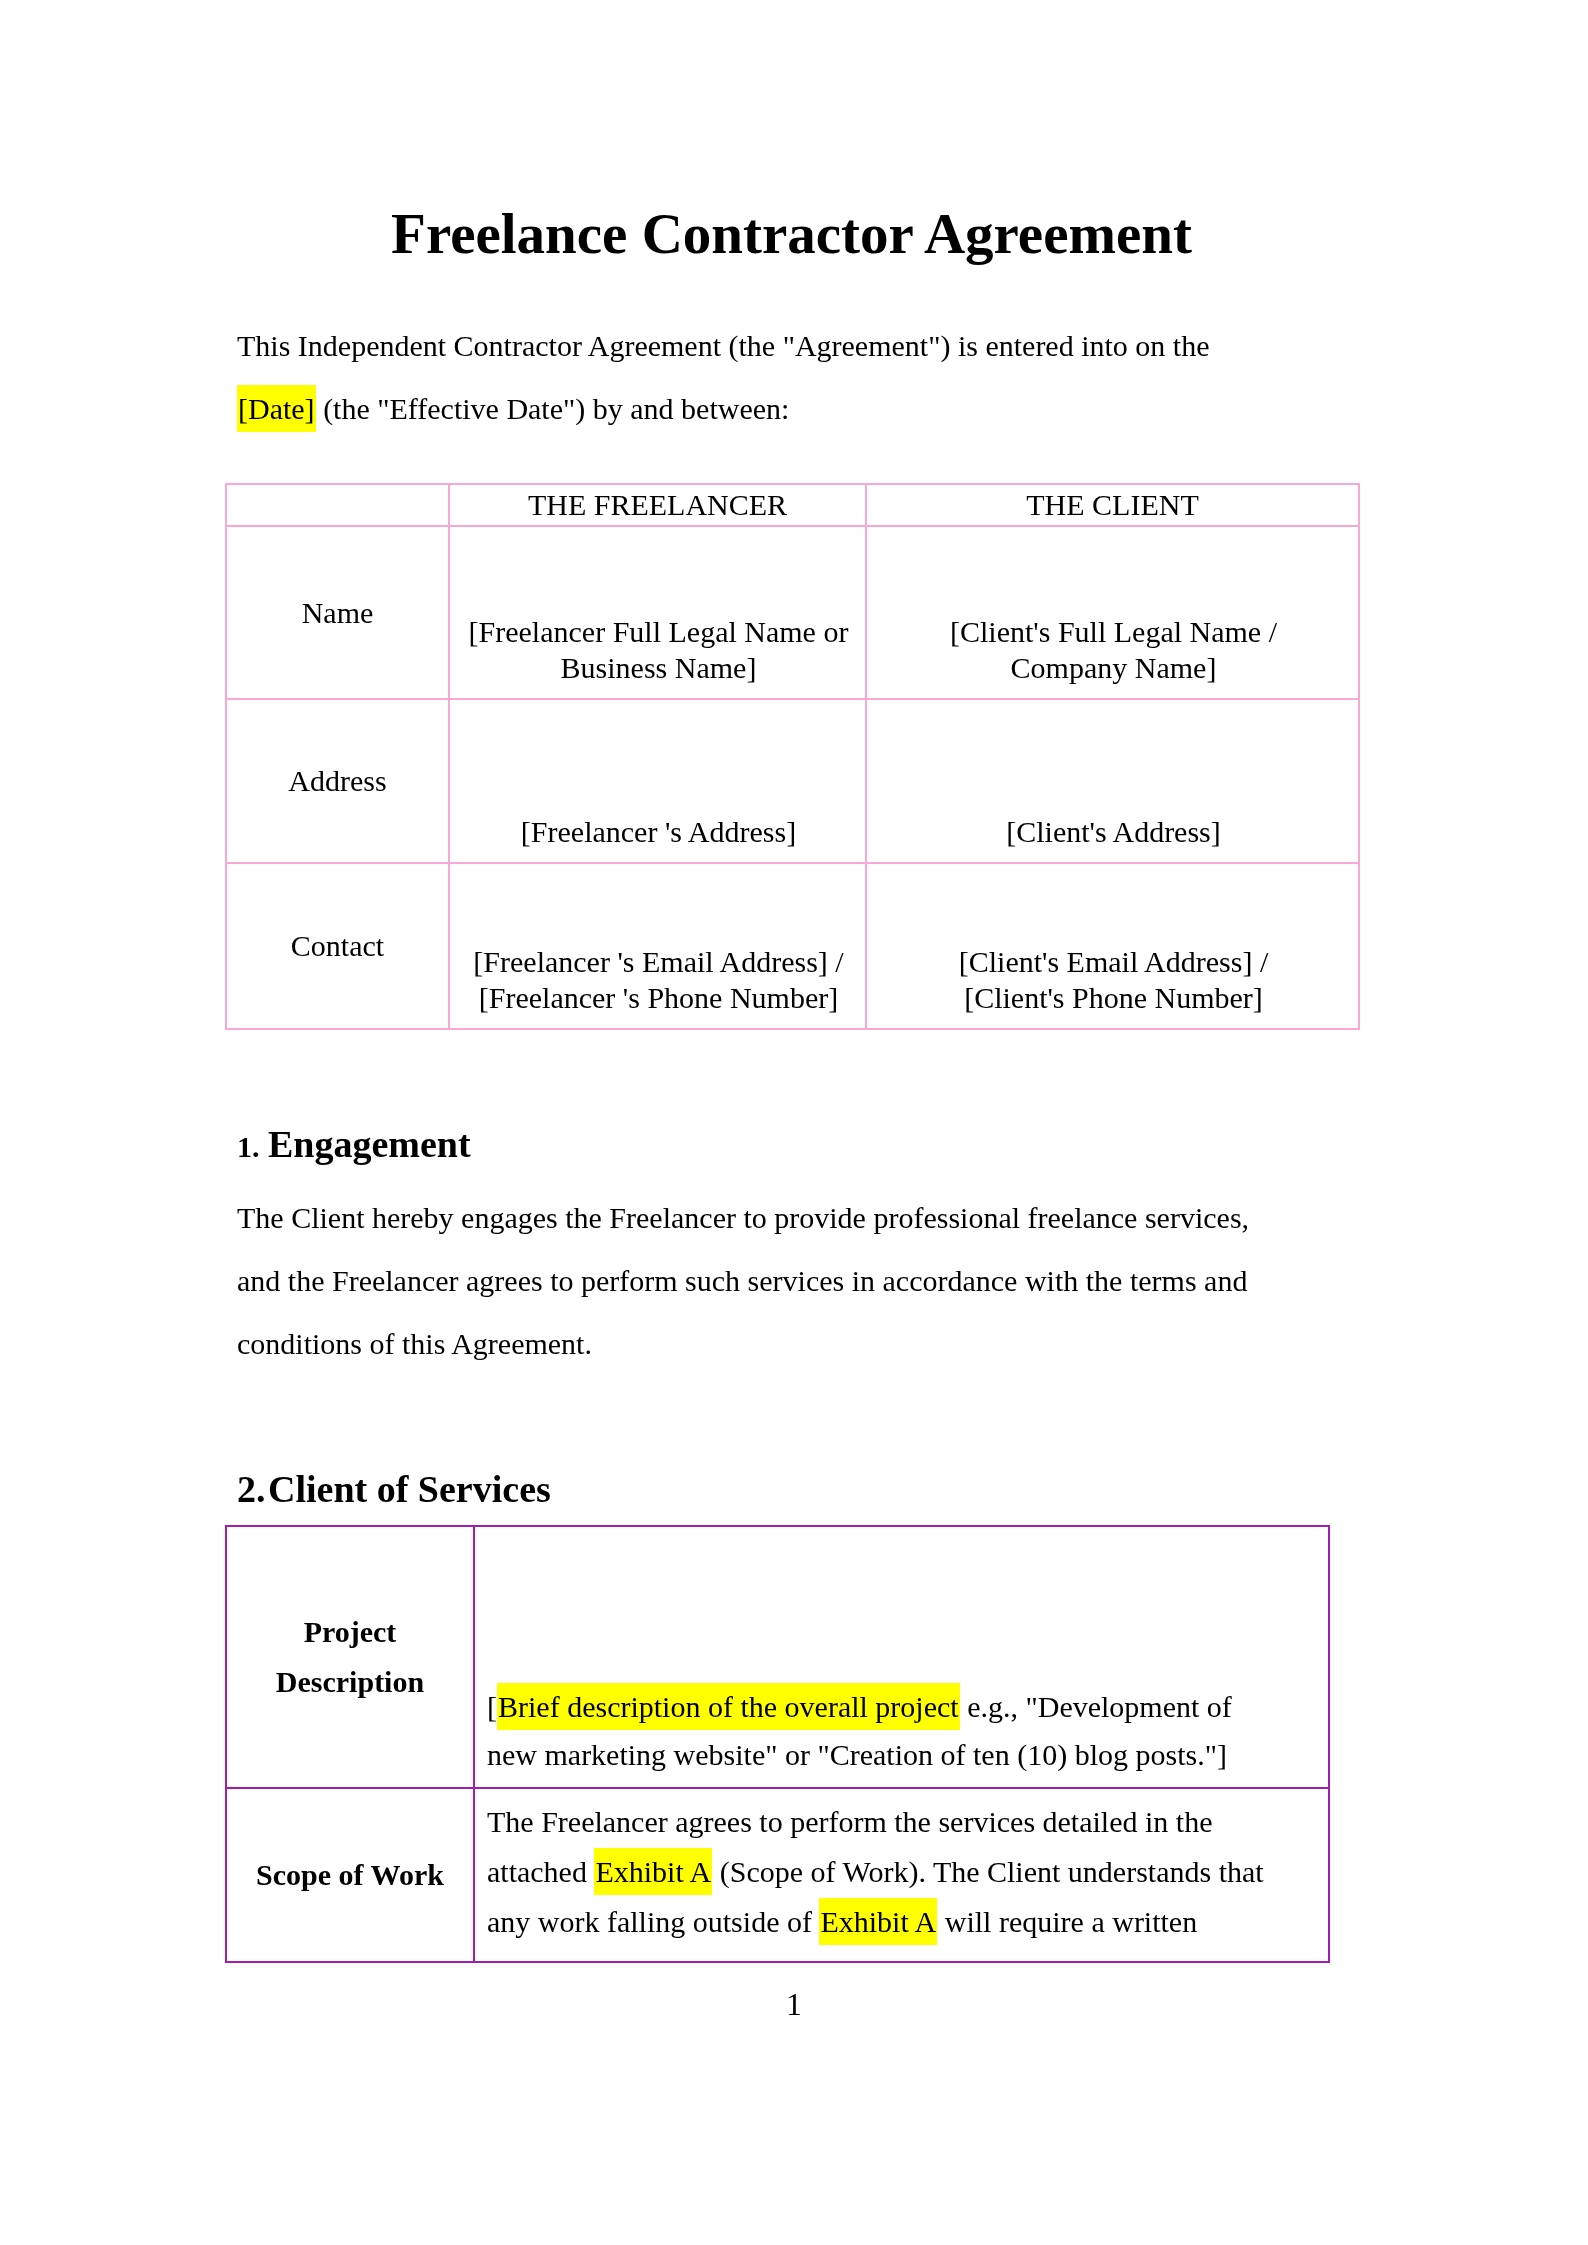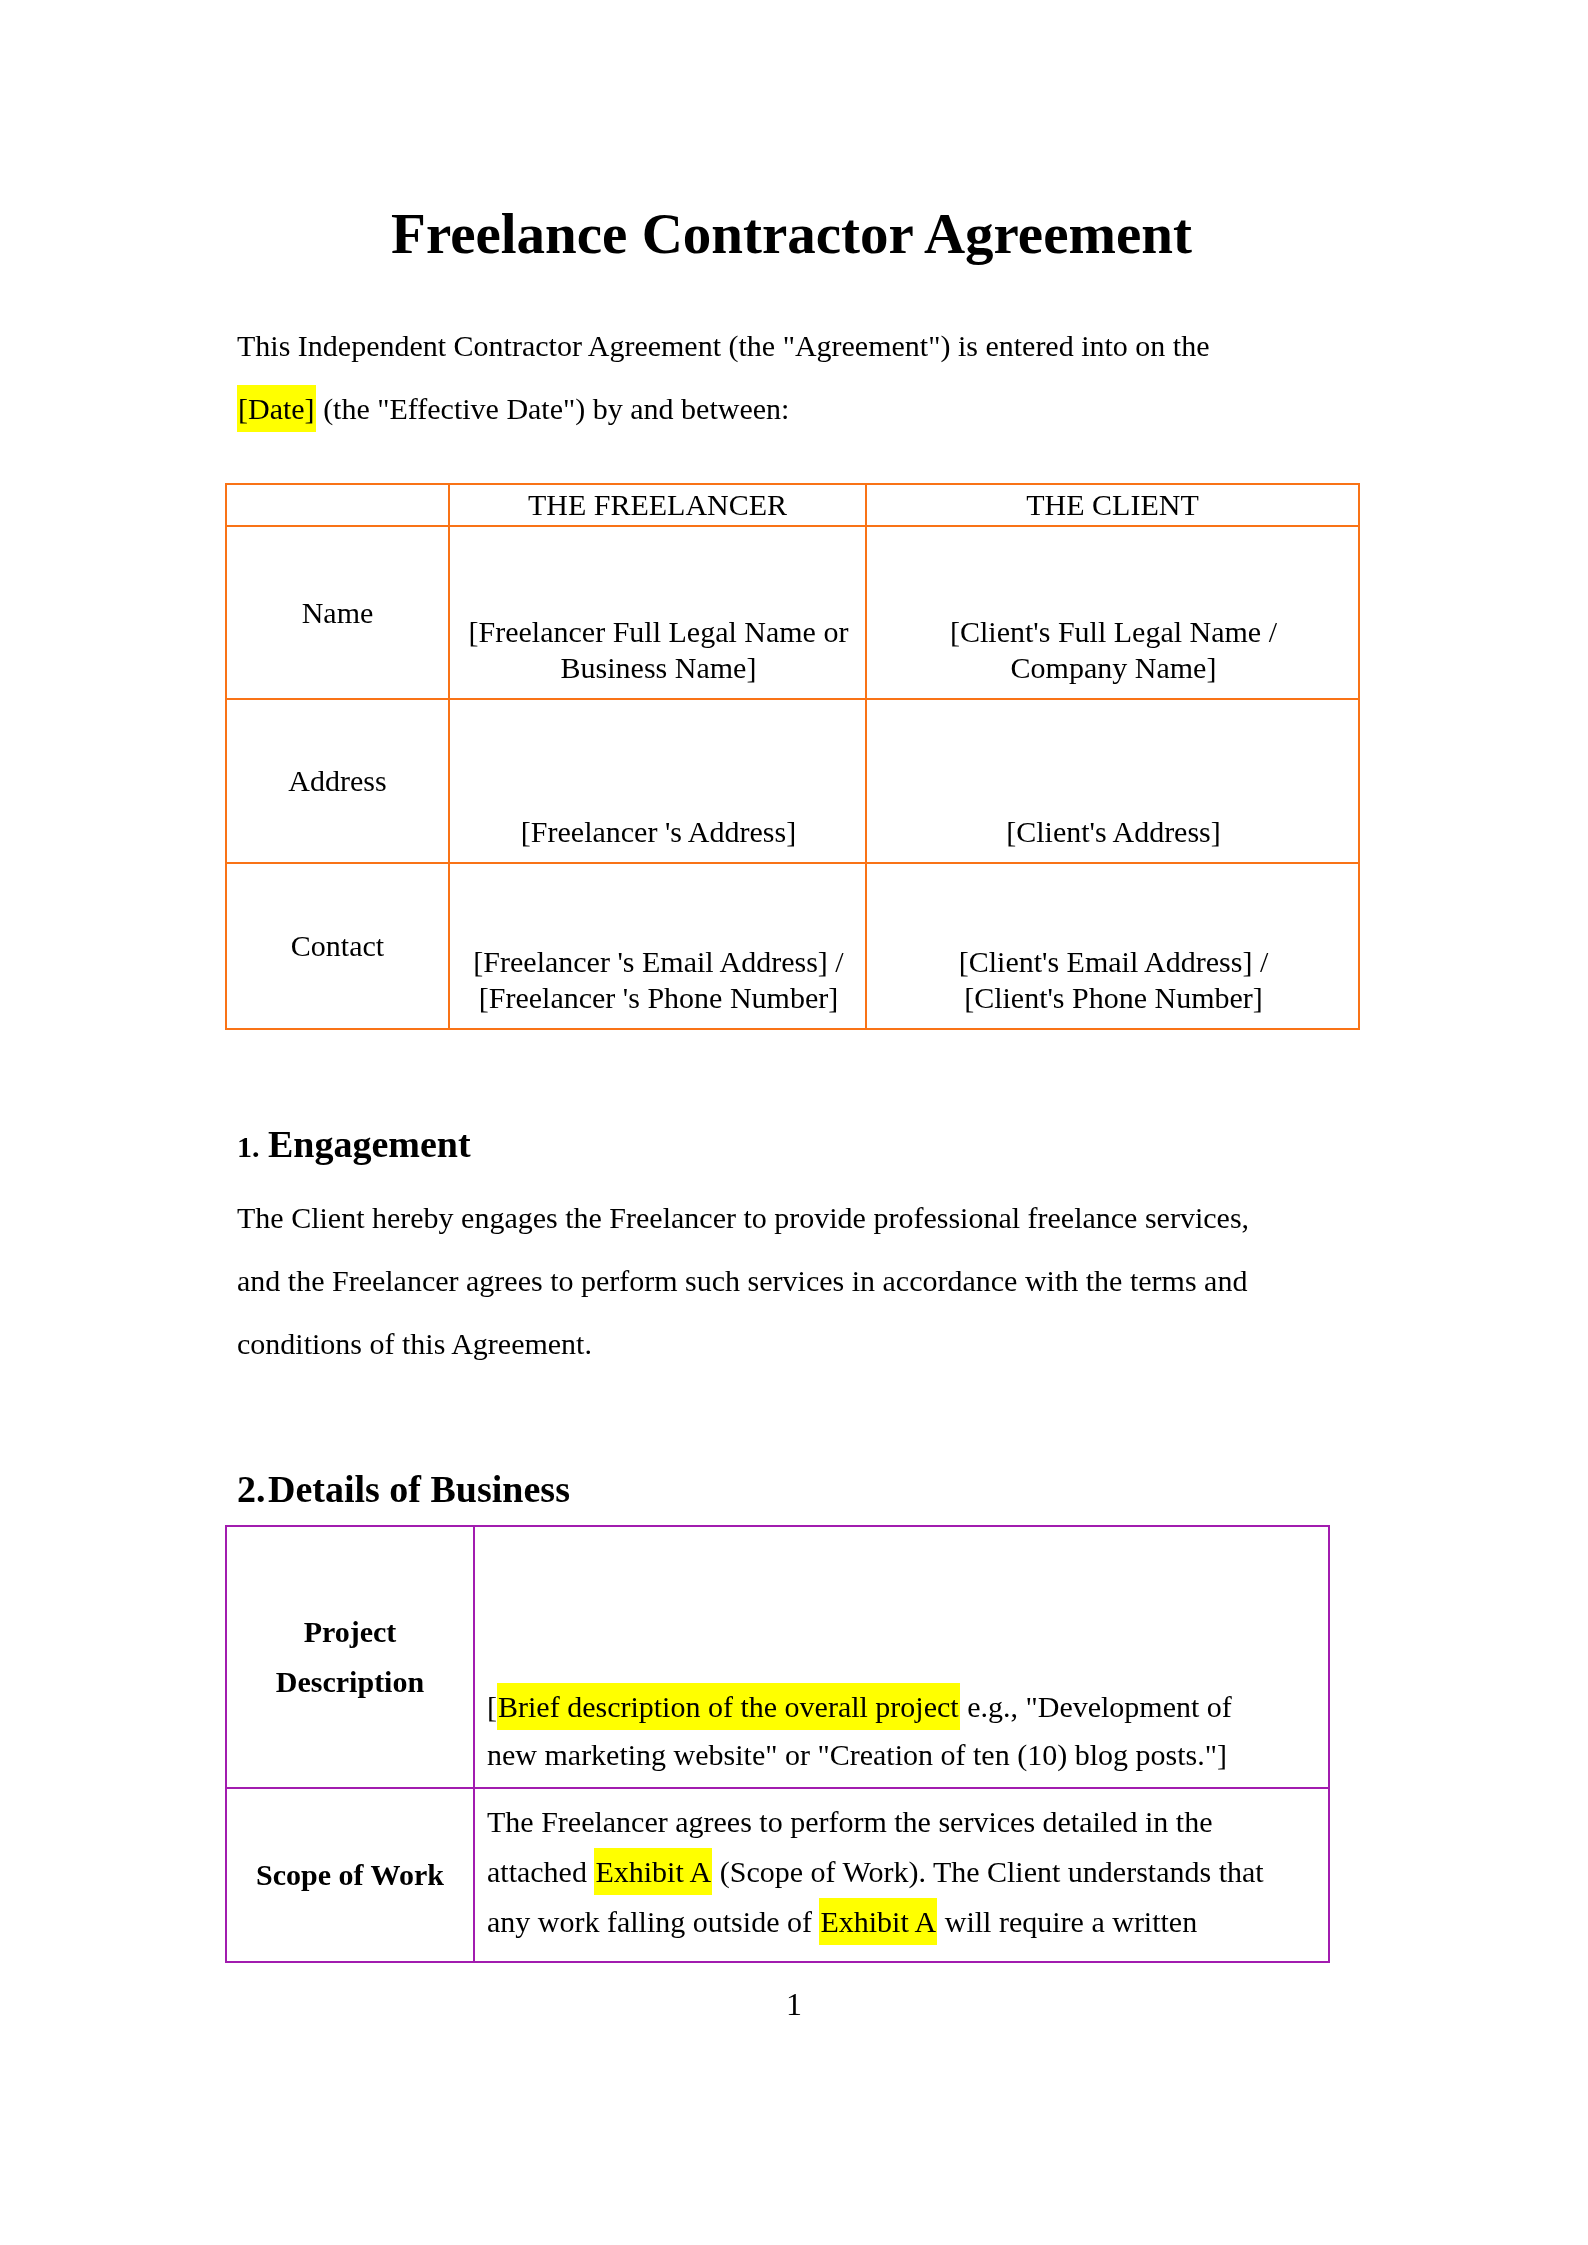--- a/index.html
+++ b/index.html
@@ -25,21 +25,21 @@
     white-space:pre-line;
   }
 
   mark.hl { background:#ffff00; color:#000; padding:7px 1px; }
 
   table.t1 {
     margin-top:43px;
     border-collapse:collapse; table-layout:fixed;
     width:1133px; font-size:30px;
   }
-  table.t1 td, table.t1 th { border:2px solid #f97316; }
+  table.t1 td, table.t1 th { border:2px solid #f9a8d4; }
   table.t1 col.c1 { width:223px; }
   table.t1 col.c2 { width:417px; }
   table.t1 col.c3 { width:493px; }
   tr.hrow { height:42px; }
   tr.r1 { height:173px; }
   tr.r2 { height:164px; }
   tr.r3 { height:166px; }
   table.t1 th { font-weight:normal; text-align:center; vertical-align:middle; }
   table.t1 td.lbl { text-align:center; vertical-align:middle; }
   table.t1 td.val {
@@ -131,21 +131,21 @@
         </tr>
       </tbody>
     </table>
 
     <div class="sh"><span class="num small">1.</span><span>Engagement</span></div>
 
     <p class="body">The Client hereby engages the Freelancer to provide professional freelance services,
 and the Freelancer agrees to perform such services in accordance with the terms and
 conditions of this Agreement.</p>
 
-    <div class="sh"><span class="num">2.</span><span>Details of Business</span></div>
+    <div class="sh"><span class="num">2.</span><span>Client of Services</span></div>
 
     <table class="t2">
       <colgroup>
           <col class="c1">
           <col class="c2">
         </colgroup>
       <tbody>
         <tr class="sr1">
           <td class="lbl2">Project Description</td>
           <td class="val2 bottom"><span>[</span><mark class="hl">Brief description of the overall project</mark><span> e.g., "Development of

